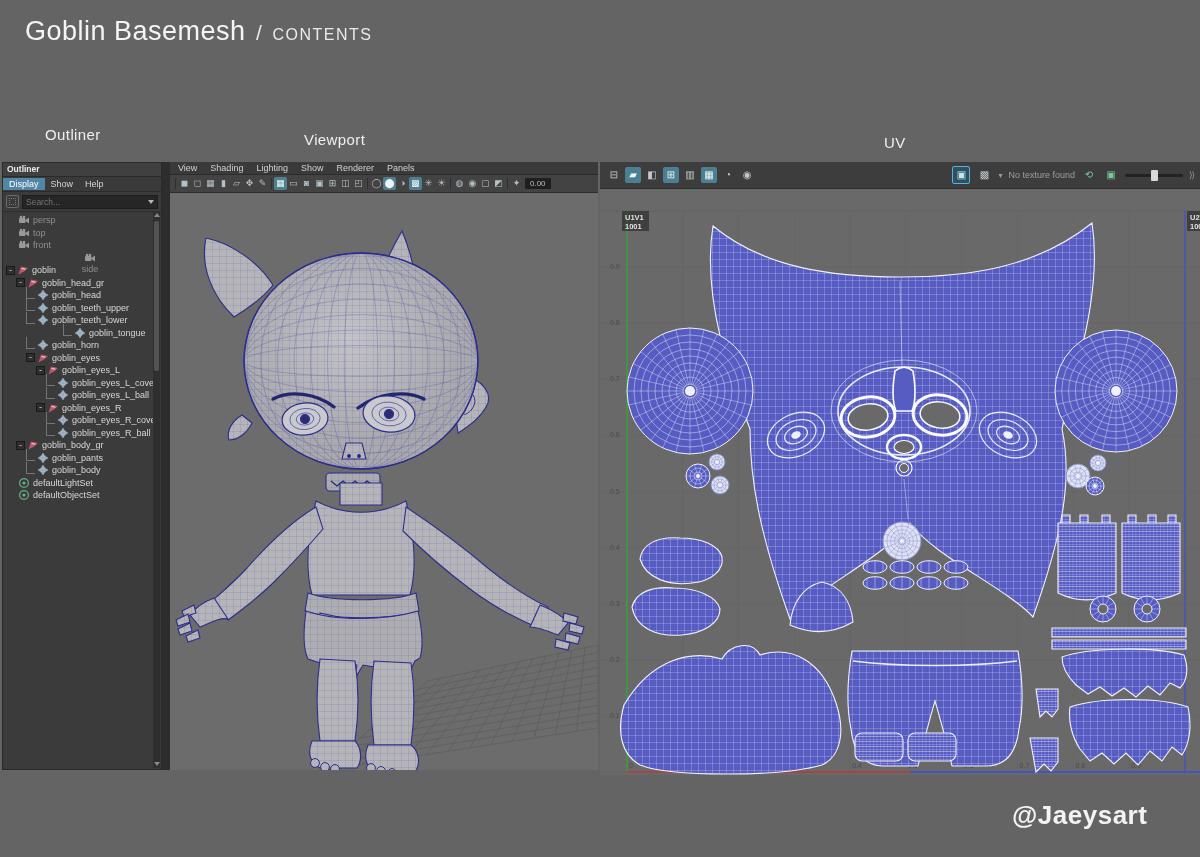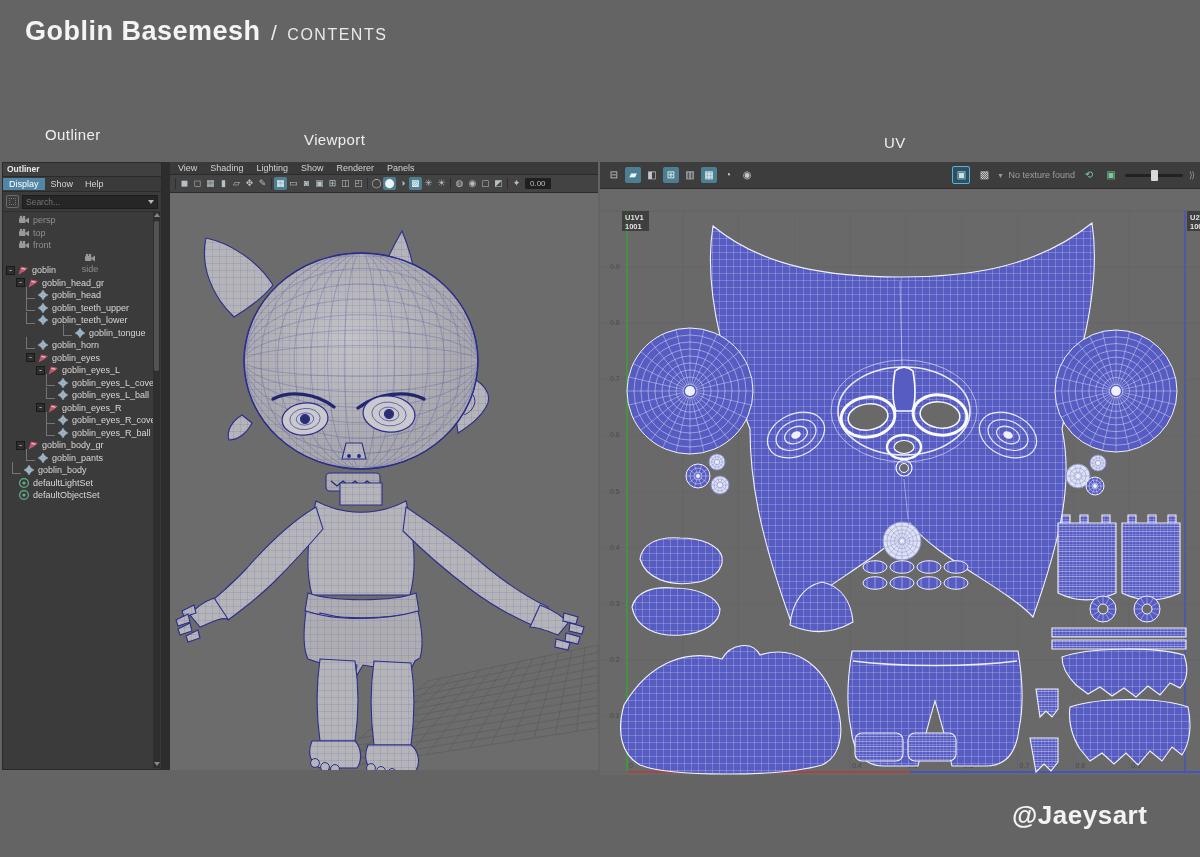--- a/index.html
+++ b/index.html
@@ -2,21 +2,21 @@
 <html><head>
 <meta charset="utf-8">
 <style>
   html,body{margin:0;padding:0}
   body{width:1200px;height:857px;position:relative;overflow:hidden;
        background:#646464;font-family:"Liberation Sans",sans-serif;}
   .abs{position:absolute}
 
   
   #title{left:25px;top:16px;color:#f4f4f4;white-space:nowrap}
-  #title .main{font-size:27px;font-weight:700;letter-spacing:.5px}
+  #title .main{font-size:27px;font-weight:400;letter-spacing:.5px}
   #title .sep{font-size:21px;font-weight:300;color:#ececec;margin:0 6px}
   #title .sub{font-size:16px;font-weight:400;letter-spacing:1.5px;color:#eaeaea}
   .panel-label{color:#efefef;font-size:15px;letter-spacing:.4px}
 
   
   #outliner{left:2px;top:162px;width:160px;height:608px;background:#3b3b3b;
             border:1px solid #2a2a2a;box-sizing:border-box}
   .ol-title{height:12px;padding:1px 4px 0;font-size:8.5px;font-weight:700;color:#e9e9e9;
             background:#404040;border-bottom:1px solid #2a2a2a}
   .ol-menu{display:flex;height:14px;background:#3a3a3a;border-bottom:1px solid #2b2b2b;
@@ -266,21 +266,21 @@
         <span class="lbl">goblin_body_gr</span>
       </div>
       <div class="row" style="padding-left: 23px;">
         <span class="conn"></span>
         <span class="ic"><svg viewBox="0 0 12 12">
             <path d="M6 1 L8 4 L11 6 L8 8 L6 11 L4 8 L1 6 L4 4 Z" fill="#aebecd" stroke="#7f93a5" stroke-width="0.6"></path>
             <path d="M6 1 V11 M1 6 H11" stroke="#7f93a5" stroke-width="0.6"></path>
           </svg></span>
         <span class="lbl">goblin_pants</span>
       </div>
-      <div class="row" style="padding-left: 9px;">
+      <div class="row" style="padding-left: 23px;">
         <span class="conn"></span>
         <span class="ic"><svg viewBox="0 0 12 12">
             <path d="M6 1 L8 4 L11 6 L8 8 L6 11 L4 8 L1 6 L4 4 Z" fill="#aebecd" stroke="#7f93a5" stroke-width="0.6"></path>
             <path d="M6 1 V11 M1 6 H11" stroke="#7f93a5" stroke-width="0.6"></path>
           </svg></span>
         <span class="lbl">goblin_body</span>
       </div>
       <div class="row" style="padding-left: 13px;">
         <span class="ic"><svg viewBox="0 0 12 12">
             <circle cx="6" cy="6" r="4.4" fill="none" stroke="#5fb287" stroke-width="1.2"></circle>

